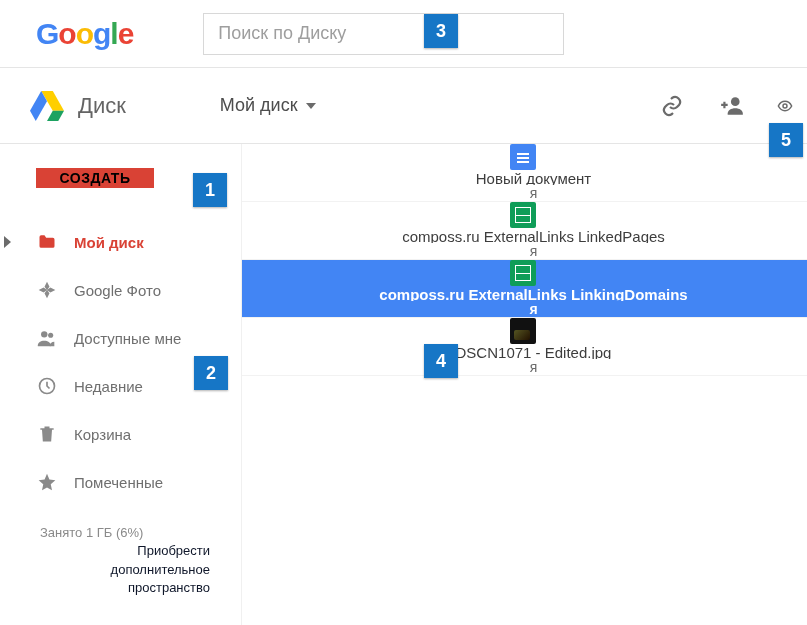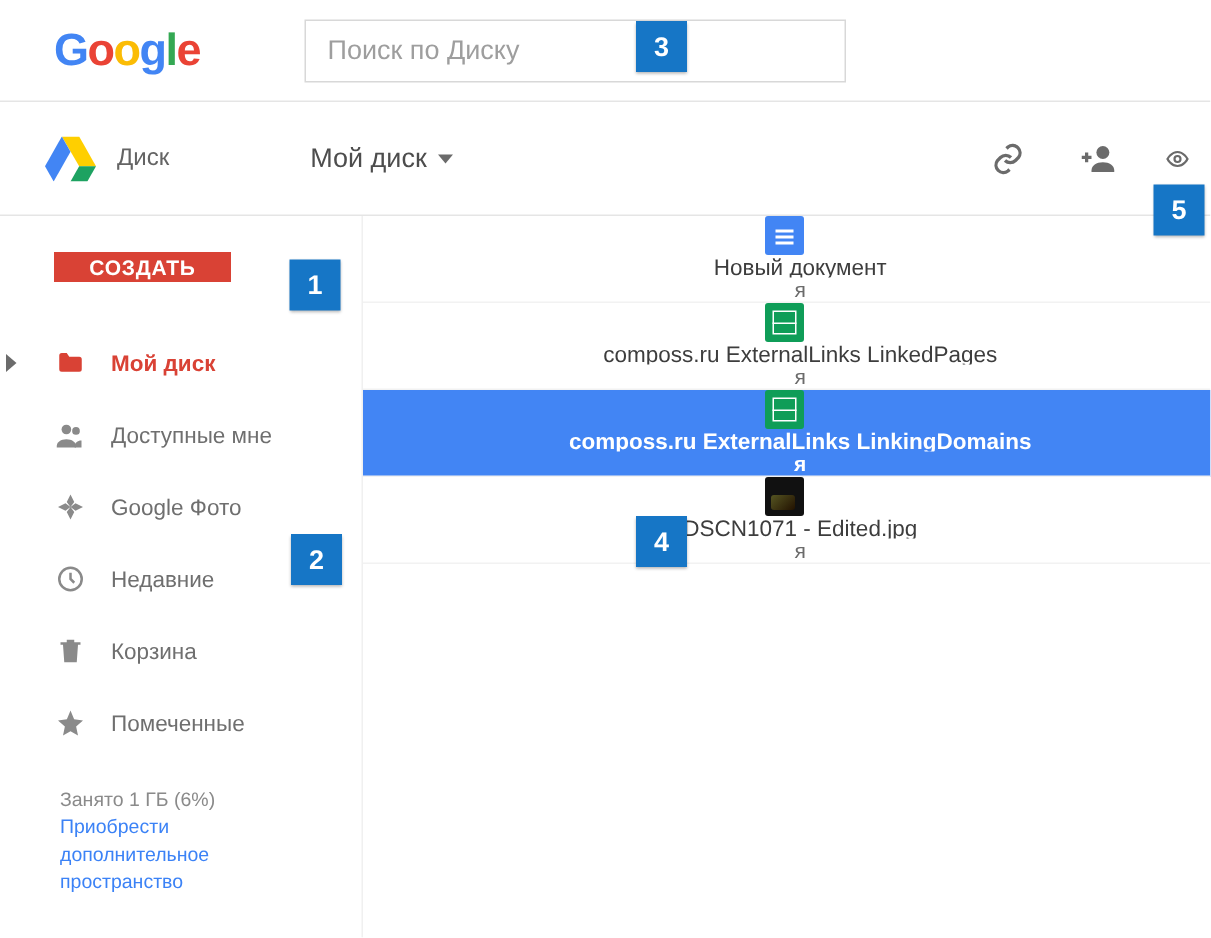--- a/index.html
+++ b/index.html
@@ -11,42 +11,42 @@
   .g4 { color:#4285F4; } .g5 { color:#34A853; } .g6 { color:#EA4335; }
 
   .search-wrap { margin-left: 70px; position: relative; }
   .search-input { width: 361px; height: 42px; border:1px solid #d8d8d8; font-size: 18px; padding: 0 14px; color:#0f172a; }
   .search-input::placeholder { color:#9e9e9e; }
 
   .second-bar { height: 76px; display:flex; align-items:center; padding-left:30px; border-bottom:1px solid #e5e5e5; }
   .drive-logo { display:flex; align-items:center; gap:14px; }
   .drive-triangle { position:relative; width:34px; height:30px; }
   .drive-triangle svg { width:34px; height:30px; }
-  .drive-label { font-size:16px; color:#646464; }
+  .drive-label { font-size:22px; color:#646464; }
 
   .breadcrumb { margin-left: 94px; font-size:18px; color:#4d4d4d; display:flex; align-items:center; gap:8px; }
   .caret-down { width:0; height:0; border-left:5px solid transparent; border-right:5px solid transparent; border-top:6px solid #6b6b6b; }
 
   .toolbar-right { margin-left:auto; display:flex; align-items:center; gap:30px; padding-right:14px; position:relative; }
   .tb-icon { width:30px; height:30px; display:flex; align-items:center; justify-content:center; color:#6b6b6b; }
 
   .callout { position:absolute; background:#1676c6; color:#fff; font-weight:bold; font-size:18px; width:34px; height:34px; display:flex; align-items:center; justify-content:center; z-index:50; box-shadow:0 1px 2px rgba(0,0,0,0.3); }
 
   .main { display:flex; height:calc(625px - 68px - 76px); }
   .sidebar { width:242px; padding-top:24px; position:relative; border-right:1px solid #f0f0f0; display:flex; flex-direction:column; }
-  .create-btn { margin-left:36px; background:#d94235; color:#ffffff; border:none; width:118px; height:40px; font-size:14px; font-weight:bold; letter-spacing:0.5px; cursor:pointer; }
+  .create-btn { margin-left:36px; background:#d94235; color:#000000; border:none; width:118px; height:40px; font-size:14px; font-weight:bold; letter-spacing:0.5px; cursor:pointer; }
   .nav { margin-top:30px; }
   .nav-item { display:flex; align-items:center; height:48px; padding-left:36px; gap:16px; color:#6f6f6f; font-size:15px; cursor:pointer; }
   .nav-item.active { color:#d94235; font-weight:bold; }
   .nav-item.active .nav-icon { color:#d94235; }
   .nav-icon { width:22px; height:22px; display:flex; align-items:center; justify-content:center; color:#8a8a8a; }
   .active-caret { position:absolute; left:4px; width:0; height:0; border-top:6px solid transparent; border-bottom:6px solid transparent; border-left:7px solid #6b6b6b; }
 
   .storage { margin-top:auto; padding:18px 0 28px 40px; font-size:13px; color:#8a8a8a; line-height:1.4; }
-  .storage a { color:#3b82f6; text-decoration:none; display:block; max-width:170px; }
+  .storage a { color:#0f172a; text-decoration:none; display:block; max-width:170px;text-align:right; }
 
   .content { flex:1; position:relative; }
   .list-header { display:flex; align-items:center; height:42px; padding-left:18px; color:#707070; font-size:15px; border-bottom:1px solid #e5e5e5; }
   .list-header .col-name { flex:1; display:flex; align-items:center; gap:6px; }
   .arrow-up { font-size:13px; }
   .col-owner-h { width:90px; text-align:center; }
 
   .file-row { display:flex; align-items:center; height:58px; padding-left:18px; border-bottom:1px solid #f2f2f2; color:#3d3d3d; font-size:15px; cursor:pointer;flex-direction:column; }
   .file-row.selected { background:#4285F4; color:#fff;font-weight:bold; }
   .file-icon { width:26px; height:26px; margin-right:22px; display:flex; align-items:center; justify-content:center; border-radius:2px; }
@@ -130,39 +130,39 @@
         <span class="active-caret"></span>
         <span class="nav-icon folder-icon">
           <svg viewBox="0 0 24 24" fill="#d94235">
               <path d="M3 6a2 2 0 0 1 2-2h4l2 3h8a2 2 0 0 1 2 2v8a2 2 0 0 1-2 2H5a2 2 0 0 1-2-2V6z"></path>
             </svg>
         </span>
         <span>Мой диск</span>
       </div>
       <div class="nav-item">
         <span class="nav-icon">
+          <svg width="20" height="20" viewBox="0 0 24 24" fill="#8a8a8a">
+              <path d="M12 2l3 6-3 4-3-4 3-6zM2 12l6-3 4 3-4 3-6-3zM22 12l-6 3-4-3 4-3 6 3zM12 22l-3-6 3-4 3 4-3 6z"></path>
+            </svg>
+        </span>
+        <span>Google Фото</span>
+      </div>
+      <div class="nav-item">
+        <span class="nav-icon">
           <svg width="22" height="22" viewBox="0 0 24 24" fill="#8a8a8a">
               <circle cx="9" cy="8" r="3.5"></circle>
               <circle cx="16" cy="9" r="2.8"></circle>
               <path d="M2 20c0-3 3-5 7-5s7 2 7 5v1H2v-1z"></path>
               <path d="M15 20c0-2 2-4 5-4v5h-5z"></path>
             </svg>
         </span>
         <span>Доступные мне</span>
       </div>
       <div class="nav-item">
         <span class="nav-icon">
-          <svg width="20" height="20" viewBox="0 0 24 24" fill="#8a8a8a">
-              <path d="M12 2l3 6-3 4-3-4 3-6zM2 12l6-3 4 3-4 3-6-3zM22 12l-6 3-4-3 4-3 6 3zM12 22l-3-6 3-4 3 4-3 6z"></path>
-            </svg>
-        </span>
-        <span>Google Фото</span>
-      </div>
-      <div class="nav-item">
-        <span class="nav-icon">
           <svg width="20" height="20" viewBox="0 0 24 24" fill="none" stroke="#8a8a8a" stroke-width="2">
               <circle cx="12" cy="12" r="9"></circle>
               <path d="M12 7v5l3 3"></path>
             </svg>
         </span>
         <span>Недавние</span>
       </div>
       <div class="nav-item">
         <span class="nav-icon">
           <svg width="20" height="20" viewBox="0 0 24 24" fill="#8a8a8a">

